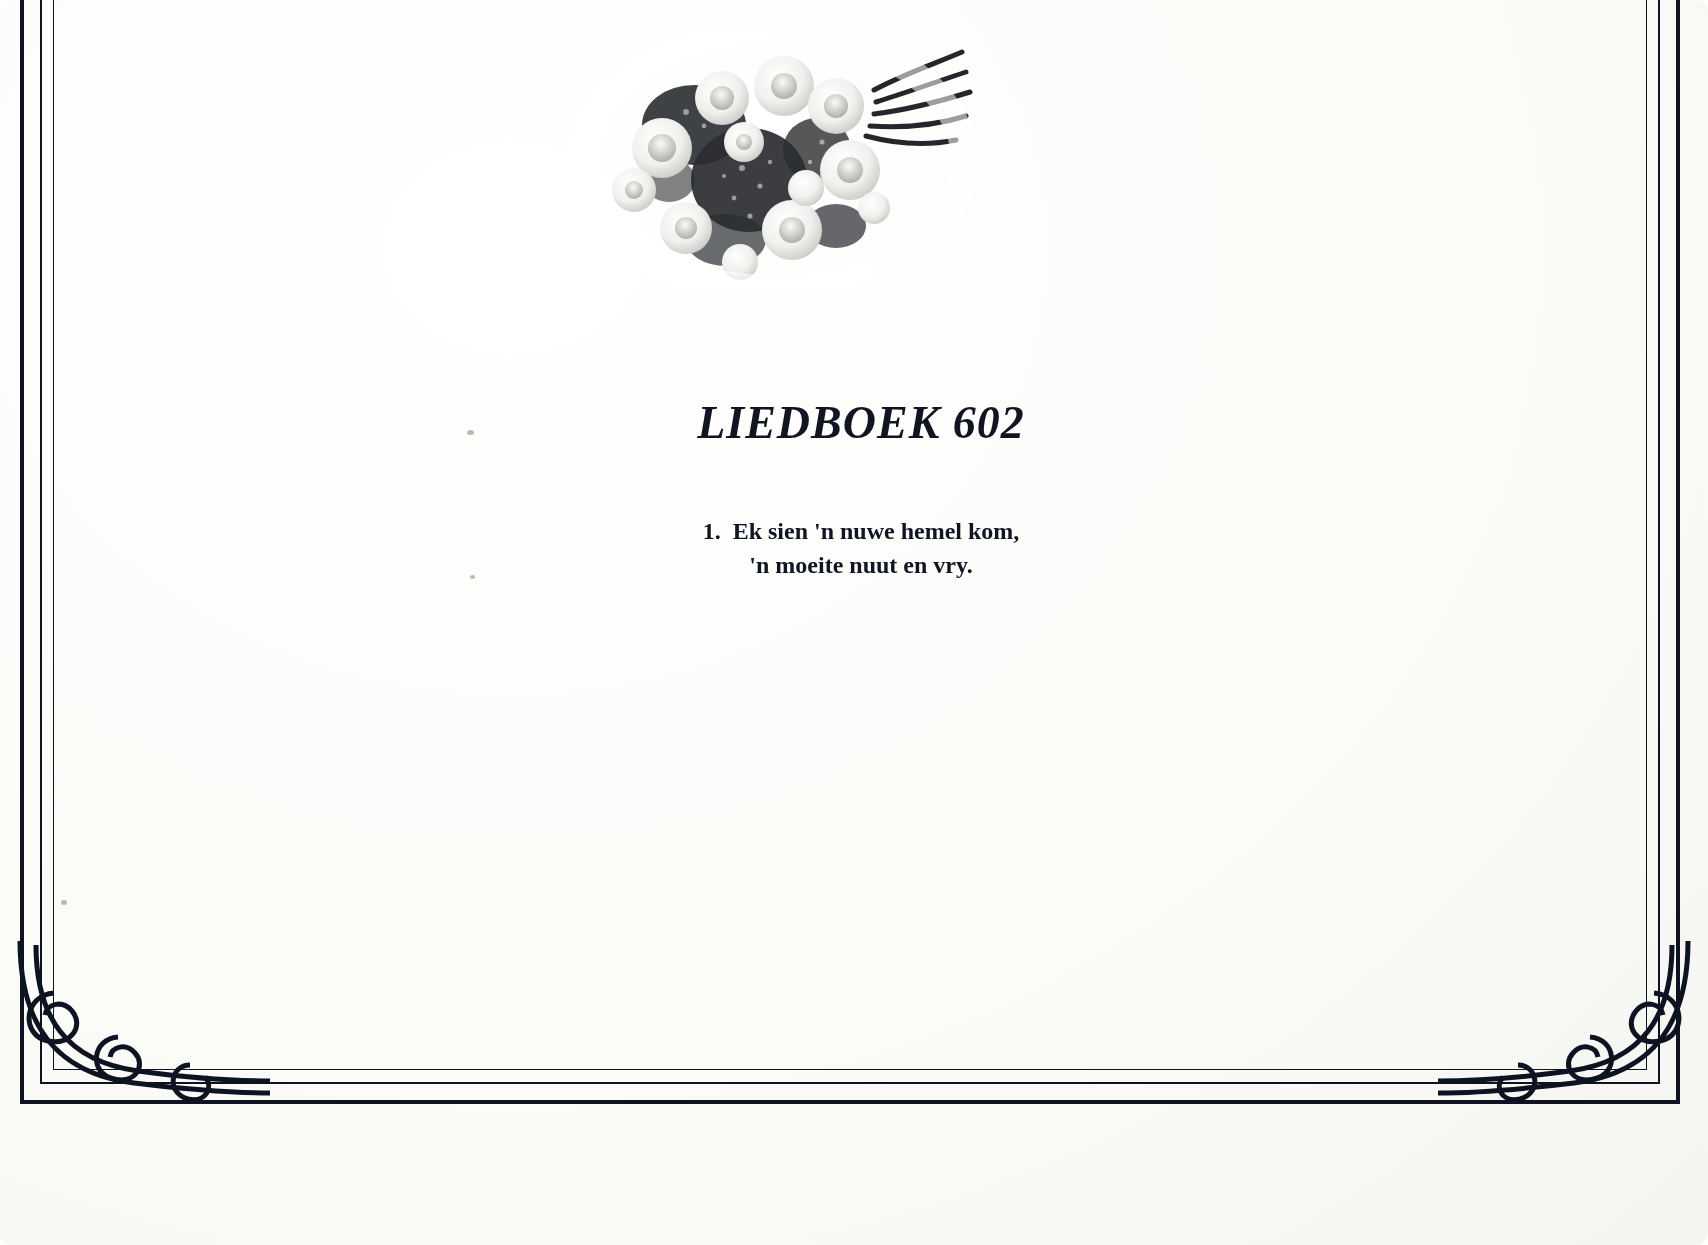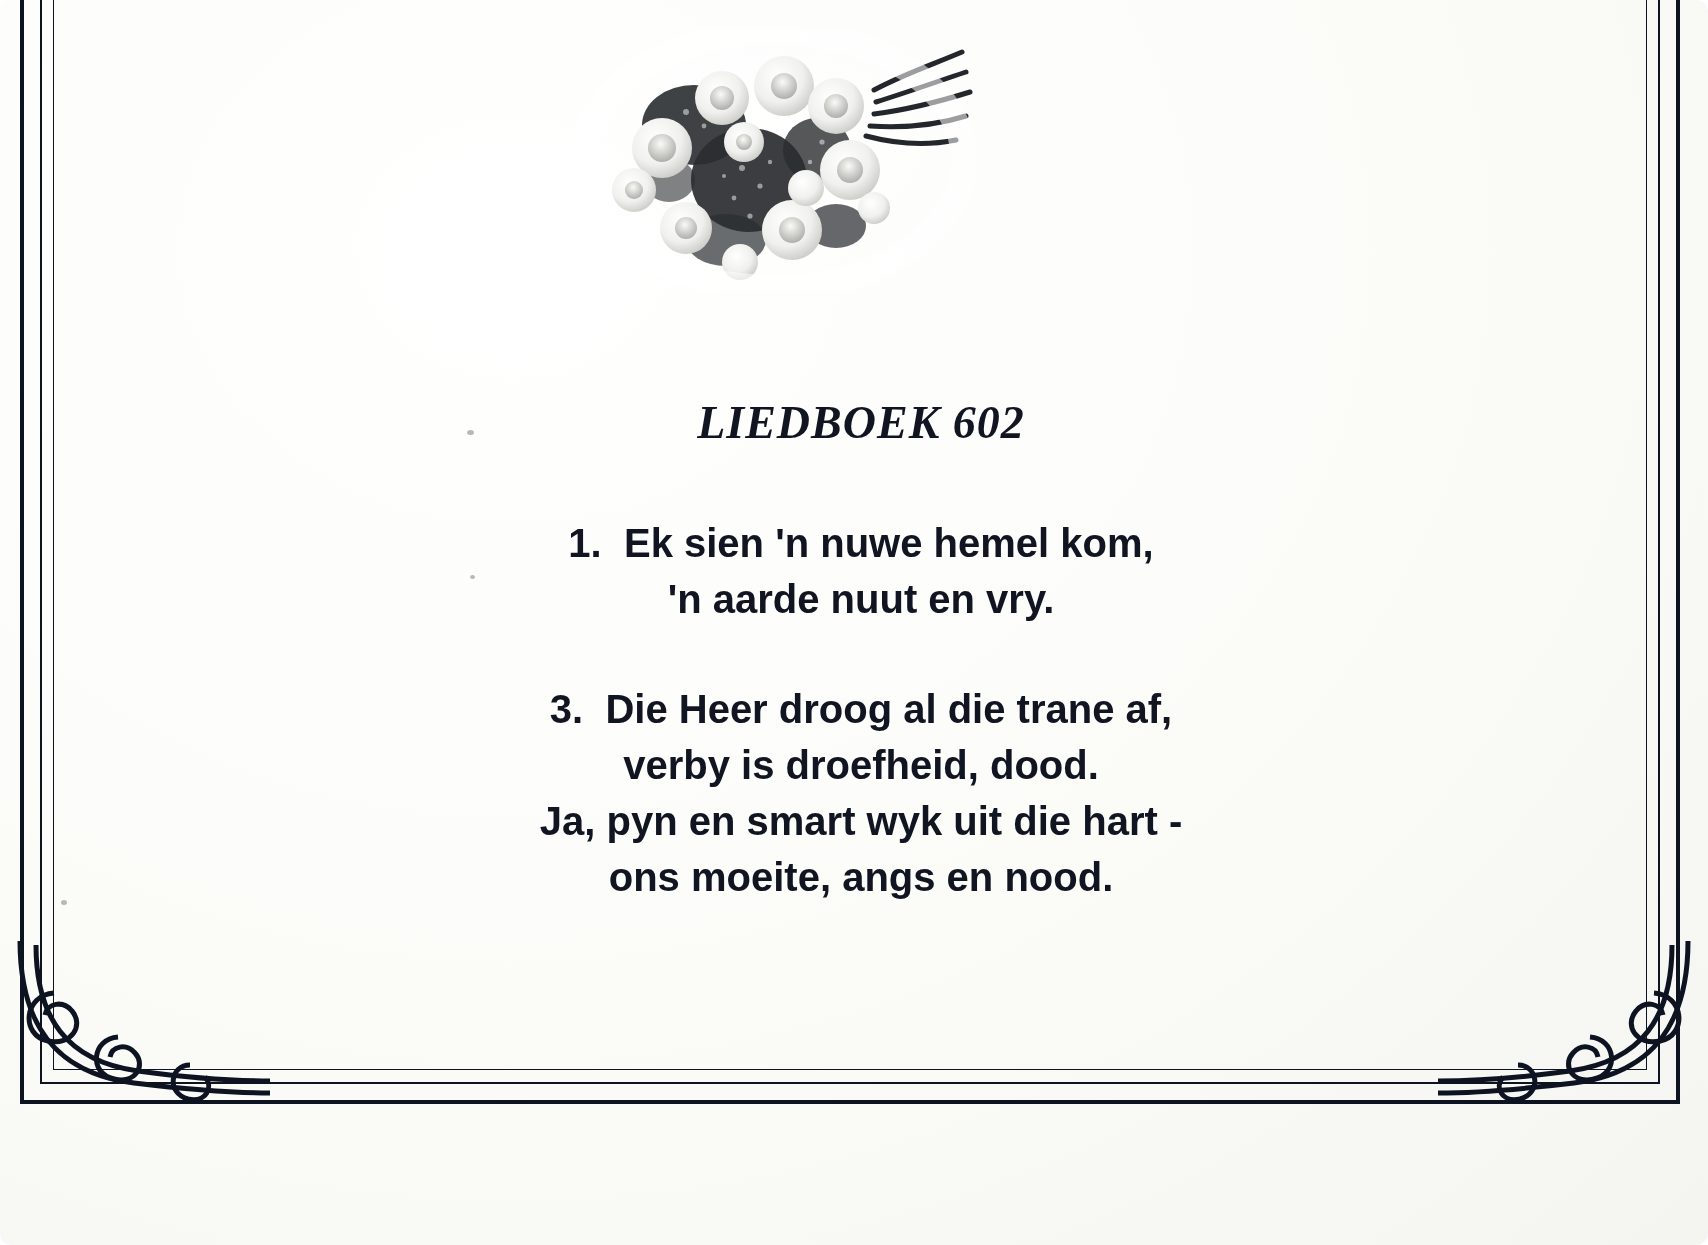--- a/index.html
+++ b/index.html
@@ -92,23 +92,23 @@
     color: #111522;
     margin: 0 0 66px 0;
     padding-left: 14px;
   }
   .verse {
     margin: 0 0 54px 0;
     padding-left: 14px;
   }
   .verse:last-child { margin-bottom: 0; }
   .verse-line {
-    font-family: Liberation Sans, sans-serif;
+    font-family: Liberation Serif, serif;
     font-weight: bold;
-    font-size: 40px;
+    font-size: 24px;
     line-height: 1.40;
     color: #101521;
     white-space: pre;
   }
   .verse-line.first {
     
   }
   .speck {
     position: absolute;
     background: #b9b9b2;
@@ -230,24 +230,18 @@
 
       <ellipse cx="200" cy="130" rx="190" ry="128" fill="none" stroke="#ffffff" stroke-width="26" opacity="0.55"></ellipse>
     </svg>
   </div>
 
   <div class="content">
     <h1 class="hymn-title">LIEDBOEK 602</h1>
 
     <div class="verse">
       <div class="verse-line first">1.  Ek sien 'n nuwe hemel kom,</div>
-      <div class="verse-line">'n aarde nuut en vry.</div>
+      <div class="verse-line">'n moeite nuut en vry.</div>
     </div>
 
-    <div class="verse">
-      <div class="verse-line first">3.  Die Heer droog al die trane af,</div>
-      <div class="verse-line">verby is droefheid, dood.</div>
-      <div class="verse-line">Ja, pyn en smart wyk uit die hart -</div>
-      <div class="verse-line">ons moeite, angs en nood.</div>
-    </div>
   </div>
 
 </div>
 
 </body></html>

